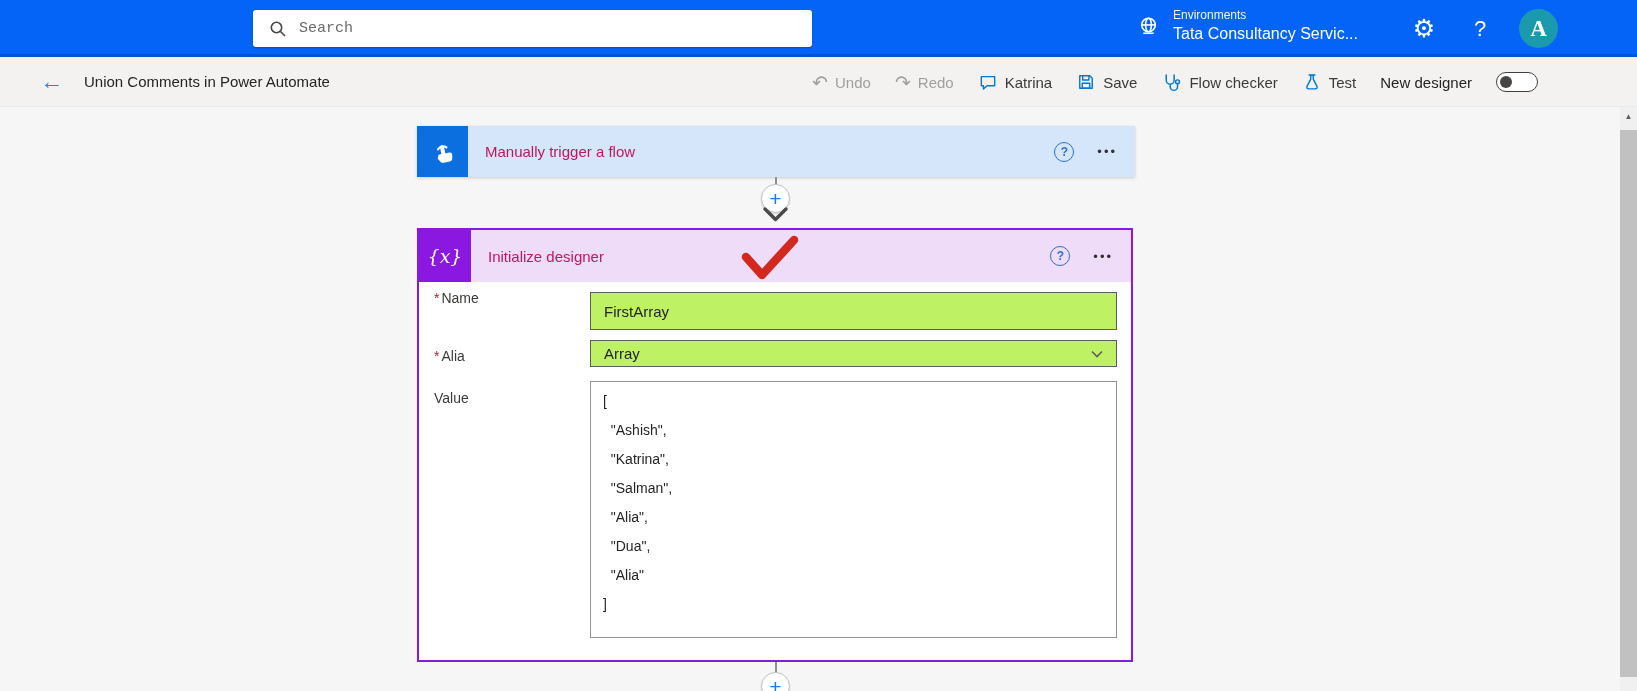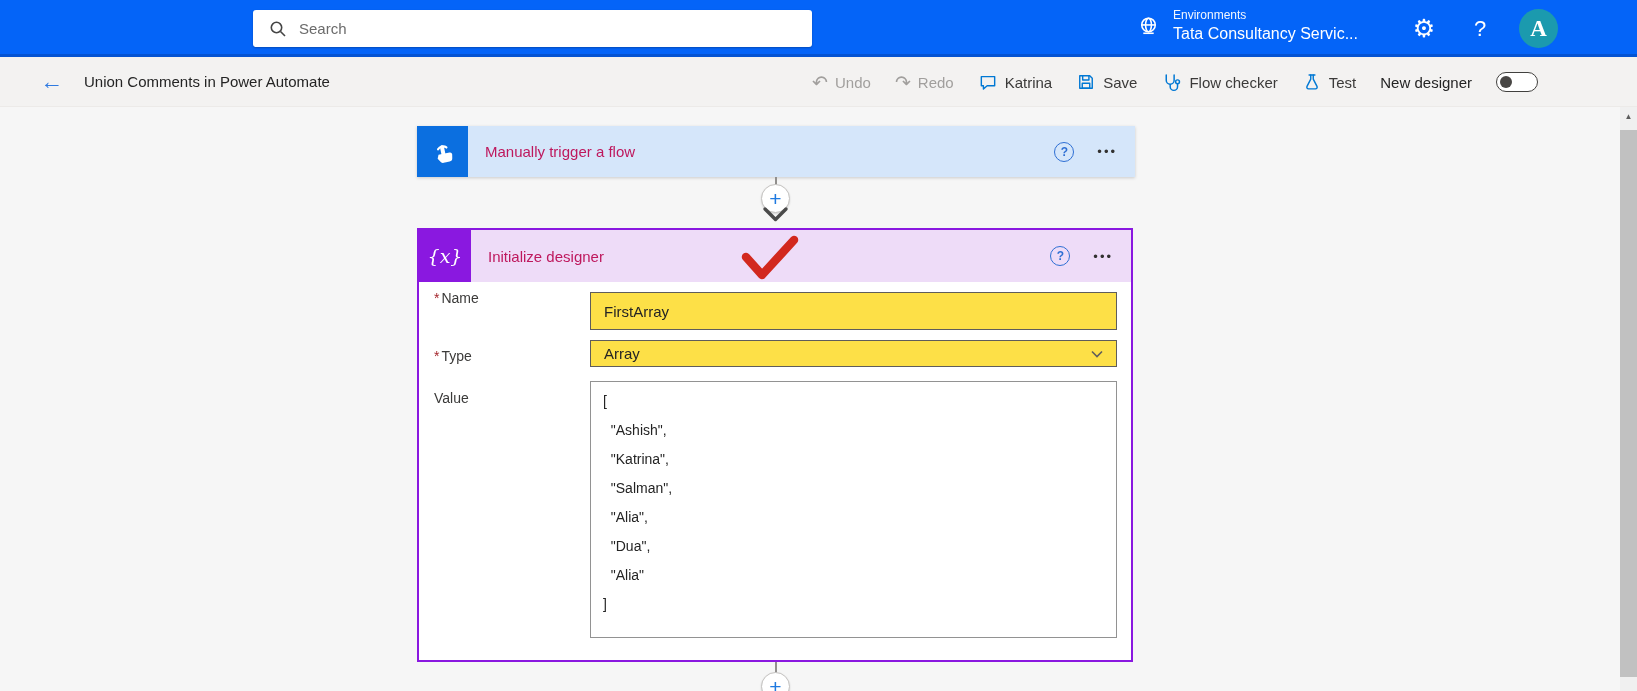--- a/index.html
+++ b/index.html
@@ -7,21 +7,21 @@
   body { font-family:"Liberation Sans",sans-serif; }
   .app { position:relative; width:1637px; height:691px; background:#f6f6f6; overflow:hidden; }
 
   
   .topbar { position:absolute; left:0; top:0; width:1637px; height:57px;
             background:#0464f8; border-bottom:3px solid #0453d2; z-index:30; }
   .searchbox { position:absolute; left:253px; top:10px; width:559px; height:37px;
                background:#fff; border-radius:3px; display:flex; align-items:center;
                padding:0 10px 0 16px; box-shadow:0 1px 2px rgba(0,0,0,.25); }
   .searchbox input { border:none; outline:none; flex:1; font-size:15px; margin-left:12px;
-                     color:#3b82f6; font-family:Liberation Sans, sans-serif; background:transparent; }
+                     color:#3b82f6; font-family:Liberation Mono, monospace; background:transparent; }
   .searchbox input::placeholder { color:#6b6b6b; }
   .env { position:absolute; left:1136px; top:8px; display:flex; align-items:center; color:#fff; cursor:pointer; }
   .env-texts { margin-left:12px; }
   .env-label { font-size:12px; line-height:15px; opacity:.95; }
   .env-name { font-size:16px; line-height:21px; }
   .hdr-btn { position:absolute; top:0; height:57px; display:flex; align-items:center; justify-content:center;
              color:#fff; cursor:pointer; background:transparent; border:none; }
   .gear { left:1402px; width:44px; font-size:25px; }
   .helpq { left:1458px; width:44px; font-size:22px; font-weight:400; }
   .avatar { position:absolute; left:1519px; top:9px; width:39px; height:39px; border-radius:50%;
@@ -66,21 +66,21 @@
   .arrowhead { position:absolute; left:762px; }
 
   
   .action-card { position:absolute; left:417px; top:121px; width:716px; height:434px; background:#fff;
                  border:2px solid #8a18e0; }
   .action-header { display:flex; height:52px; background:#eedcf8; cursor:pointer; }
   .action-icon { width:52px; height:52px; background:#8a18e0; color:#fff; display:flex; align-items:center;
                  justify-content:center; font-size:19px; font-family:"DejaVu Serif",serif; font-style:italic; }
   .field-label { position:absolute; font-size:14px; color:#3b3a39; }
   .req { color:#a4262c; margin-right:2px; }
-  .f-input { position:absolute; left:171px; width:527px; border:1px solid #5f5d5b; background:#fde047;
+  .f-input { position:absolute; left:171px; width:527px; border:1px solid #5f5d5b; background:#bef264;
              font-size:15px; color:#242424; padding:0 13px; font-family:"Liberation Sans",sans-serif; outline:none; }
   .name-input { top:62px; height:38px; }
   .type-select { top:110px; height:27px; display:flex; align-items:center; justify-content:space-between; cursor:pointer; }
   .value-area { position:absolute; left:171px; top:151px; width:527px; height:257px; border:1px solid #929292;
                 font-family:"Liberation Sans",sans-serif; font-size:14px; line-height:29px; color:#242424;
                 padding:5px 12px; resize:none; outline:none; overflow:hidden; background:#fff; }
   .checkmark { position:absolute; left:725px; top:125px; pointer-events:none; z-index:5; }
 
   
   .scrollbar { position:absolute; right:0; top:0; width:17px; height:584px; background:#f0f0f0; }
@@ -235,21 +235,21 @@
           </button>
         </div>
       </div>
 
       <div class="field-label" style="left:15px; top:60px;">
         <span class="req">*</span><span>Name</span>
       </div>
       <input class="f-input name-input" value="FirstArray" style="">
 
       <div class="field-label" style="left:15px; top:118px;">
-        <span class="req">*</span><span>Type</span>
+        <span class="req">*</span><span>Alia</span>
       </div>
       <div class="f-input type-select">
         <span>Array</span>
         <span style="display:flex;">
           <svg width="12" height="8" viewBox="0 0 12 8" fill="none" stroke="#605e5c" stroke-width="1.6">
             <polyline points="1,1.5 6,6.5 11,1.5"></polyline>
           </svg>
         </span>
       </div>
 

